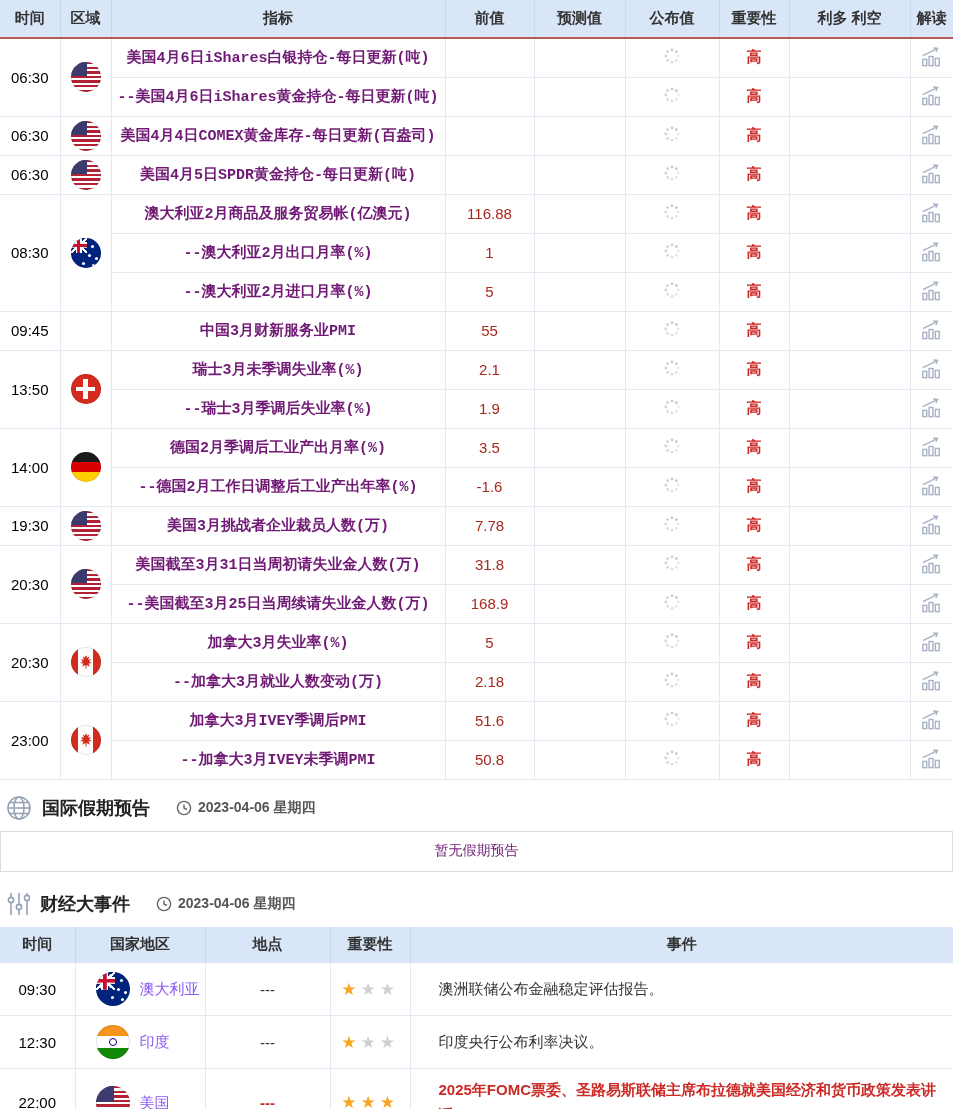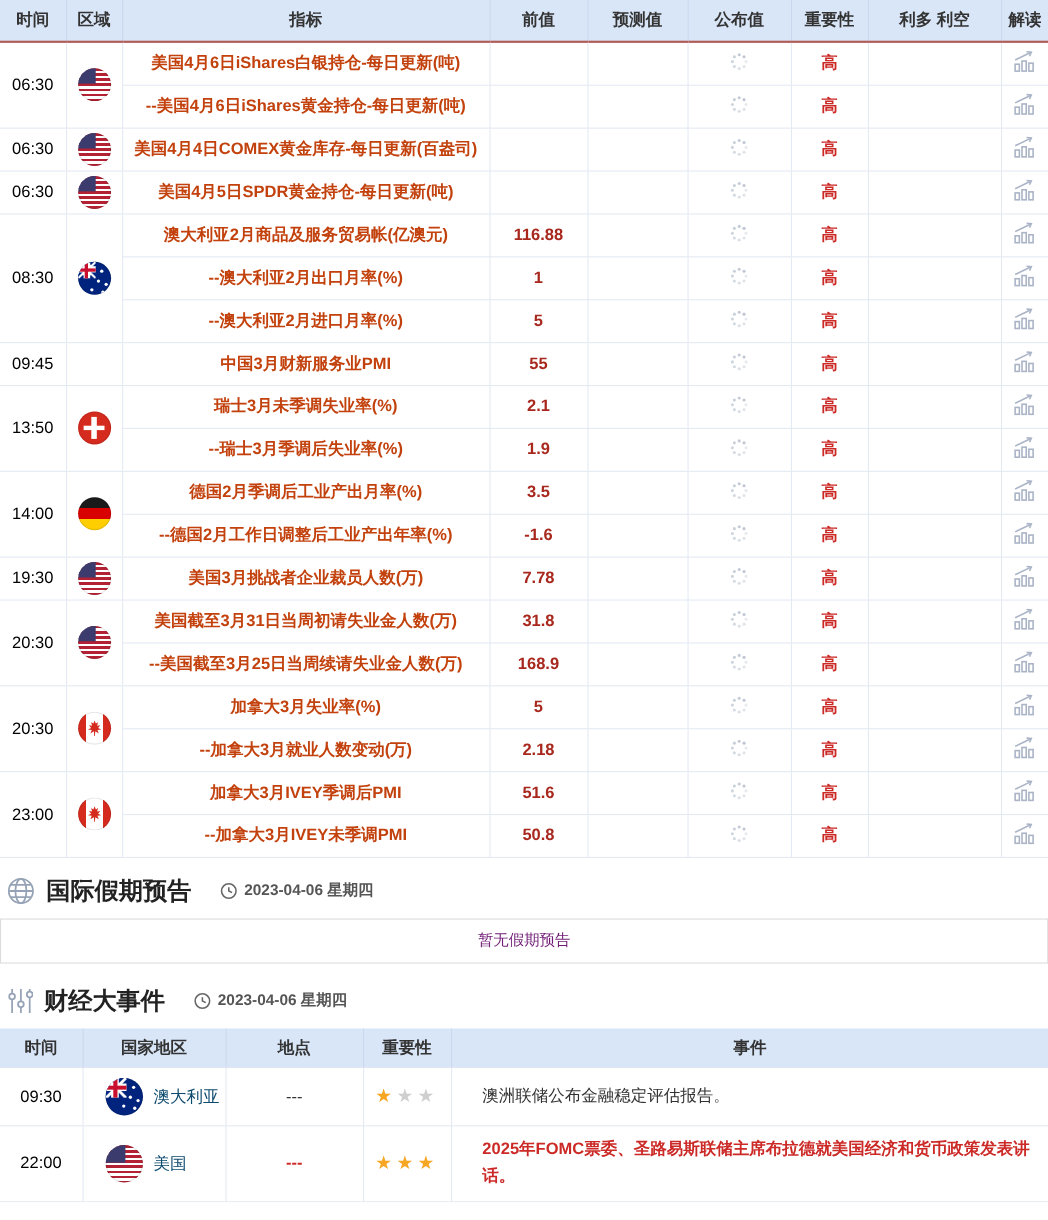--- a/index.html
+++ b/index.html
@@ -14,22 +14,22 @@
     border-right:1px solid #c9d8ef; border-bottom:2px solid #b25c58; padding:0;
   }
   .cal thead th:last-child { border-right:none;font-family:Liberation Serif, serif; }
   .cal td {
     border:1px solid #e4eaf3; height:39px; text-align:center; font-size:15px;
     padding:0; background:#fff; overflow:hidden; white-space:nowrap;
   }
   .cal tr td:first-child { border-left:none; }
   .cal tr td:last-child { border-right:none; }
   .td-time { color:#000000; font-size:15px; }
-  .td-ind  { text-align:left; padding-left:12px; color:#c2410c; font-weight:bold; }
-  .td-val  { color:#a8281e; font-weight:bold; }
+  .td-ind  { text-align:left; padding-left:12px; color:#701a75; font-weight:bold;font-family:Liberation Mono, monospace; }
+  .td-val  { color:#a8281e; font-weight:normal; }
   .td-imp  { color:#cb2a27; font-weight:bold; }
 
   
   .flag { width:30px; height:30px; border-radius:50%; position:relative; overflow:hidden;
           display:inline-block; vertical-align:middle; box-shadow:inset 0 0 0 1px rgba(0,0,0,.10); }
   .flag-us { background:repeating-linear-gradient(180deg,#b22234 0 2.31px,#fff 2.31px 4.62px); }
   .flag-us .canton { position:absolute; top:0; left:0; width:54%; height:47%; background:#3c3b6e; }
   .flag-ch { background:#d52b1e; }
   .flag-ch .cross-v { position:absolute; left:42%; top:18%; width:16%; height:64%; background:#fff; }
   .flag-ch .cross-h { position:absolute; top:42%; left:18%; height:16%; width:64%; background:#fff; }
@@ -48,37 +48,37 @@
       linear-gradient(#fff 0 0) 50% 50%/38% 100% no-repeat,
       linear-gradient(to bottom right,transparent 45%,#fff 45% 55%,transparent 55%),
       linear-gradient(to bottom left,transparent 45%,#fff 45% 55%,transparent 55%),
       #00247d; }
   .flag-au .stars-au { position:absolute; width:3px; height:3px; border-radius:50%; background:#fff;
       top:7px; right:7px; box-shadow:-3px 9px 0 #fff, 4px 12px 0 #fff, -9px 17px 0 #fff, 1px 19px 0 #fff; }
 
   
   .sec { display:flex; align-items:center; margin:15px 0 10px 6px; }
   .sec .sec-icon { margin-right:10px; display:flex; align-items:center; }
-  .sec .sec-title { font-size:22px; font-weight:bold; color:#222; margin-right:26px; }
+  .sec .sec-title { font-size:18px; font-weight:bold; color:#222; margin-right:26px; }
   .sec .sec-date { display:flex; align-items:center; color:#555; font-weight:bold; font-size:14px; }
   .sec .sec-date svg { margin-right:6px; }
 
   .holiday-box { border:1px solid #dcdcdc; height:41px; display:flex; align-items:center;
                  justify-content:center; font-size:14px; color:#701a75; background:#fff; }
 
   
   .ev thead th { background:#d9e6f8; height:36px; font-size:15px; font-weight:bold; color:#333;
                  border-right:1px solid #c9d8ef; border-bottom:1px solid #dfe6f0; padding:0; }
   .ev thead th:last-child { border-right:none;margin-left:20px; }
   .ev td { border:1px solid #e4eaf3; font-size:15px; text-align:center; padding:9px 0; background:#fff; }
   .ev tr td:first-child { border-left:none; }
   .ev tr td:last-child { border-right:none; }
   .ev .td-country { text-align:left; padding-left:20px; }
   .ev .td-country .flag { width:34px; height:34px; margin-right:10px; }
-  .ev .td-country span.cname { vertical-align:middle; color:#0c4a6e; }
+  .ev .td-country span.cname { vertical-align:middle; color:#8b5cf6; }
   .ev .td-event { text-align:left; padding:9px 16px 9px 28px; line-height:1.65; white-space:normal; }
   .ev .hl { color:#cb2a27; font-weight:bold; }
   .stars { font-size:17px; letter-spacing:4px; }
   .stars .on  { color:#f6a623; }
   .stars .off { color:#cfcfcf; }
 </style>
 </head>
 <body>
 
 <table class="cal">
@@ -655,20 +655,27 @@
   </thead>
   <tbody>
       <tr>
         <td class="td-time">09:30</td>
         <td class="td-country"><div class="flag flag-au"><span class="uj"></span><span class="stars-au"></span></div><span class="cname">澳大利亚</span></td>
         <td class="td-loc">---</td>
         <td class="td-stars"><span class="stars"><span class="on">★</span><span class="off">★</span><span class="off">★</span></span></td>
         <td class="td-event">澳洲联储公布金融稳定评估报告。</td>
       </tr>
       <tr>
+        <td class="td-time">12:30</td>
+        <td class="td-country"><div class="flag flag-in"><span class="chakra"></span></div><span class="cname">印度</span></td>
+        <td class="td-loc">---</td>
+        <td class="td-stars"><span class="stars"><span class="on">★</span><span class="off">★</span><span class="off">★</span></span></td>
+        <td class="td-event">印度央行公布利率决议。</td>
+      </tr>
+      <tr>
         <td class="td-time">22:00</td>
         <td class="td-country"><div class="flag flag-us"><span class="canton"></span></div><span class="cname">美国</span></td>
         <td class="td-loc hl">---</td>
         <td class="td-stars"><span class="stars"><span class="on">★</span><span class="on">★</span><span class="on">★</span></span></td>
         <td class="td-event hl">2025年FOMC票委、圣路易斯联储主席布拉德就美国经济和货币政策发表讲话。</td>
       </tr>
     </tbody>
 </table>
 
 </body></html>

